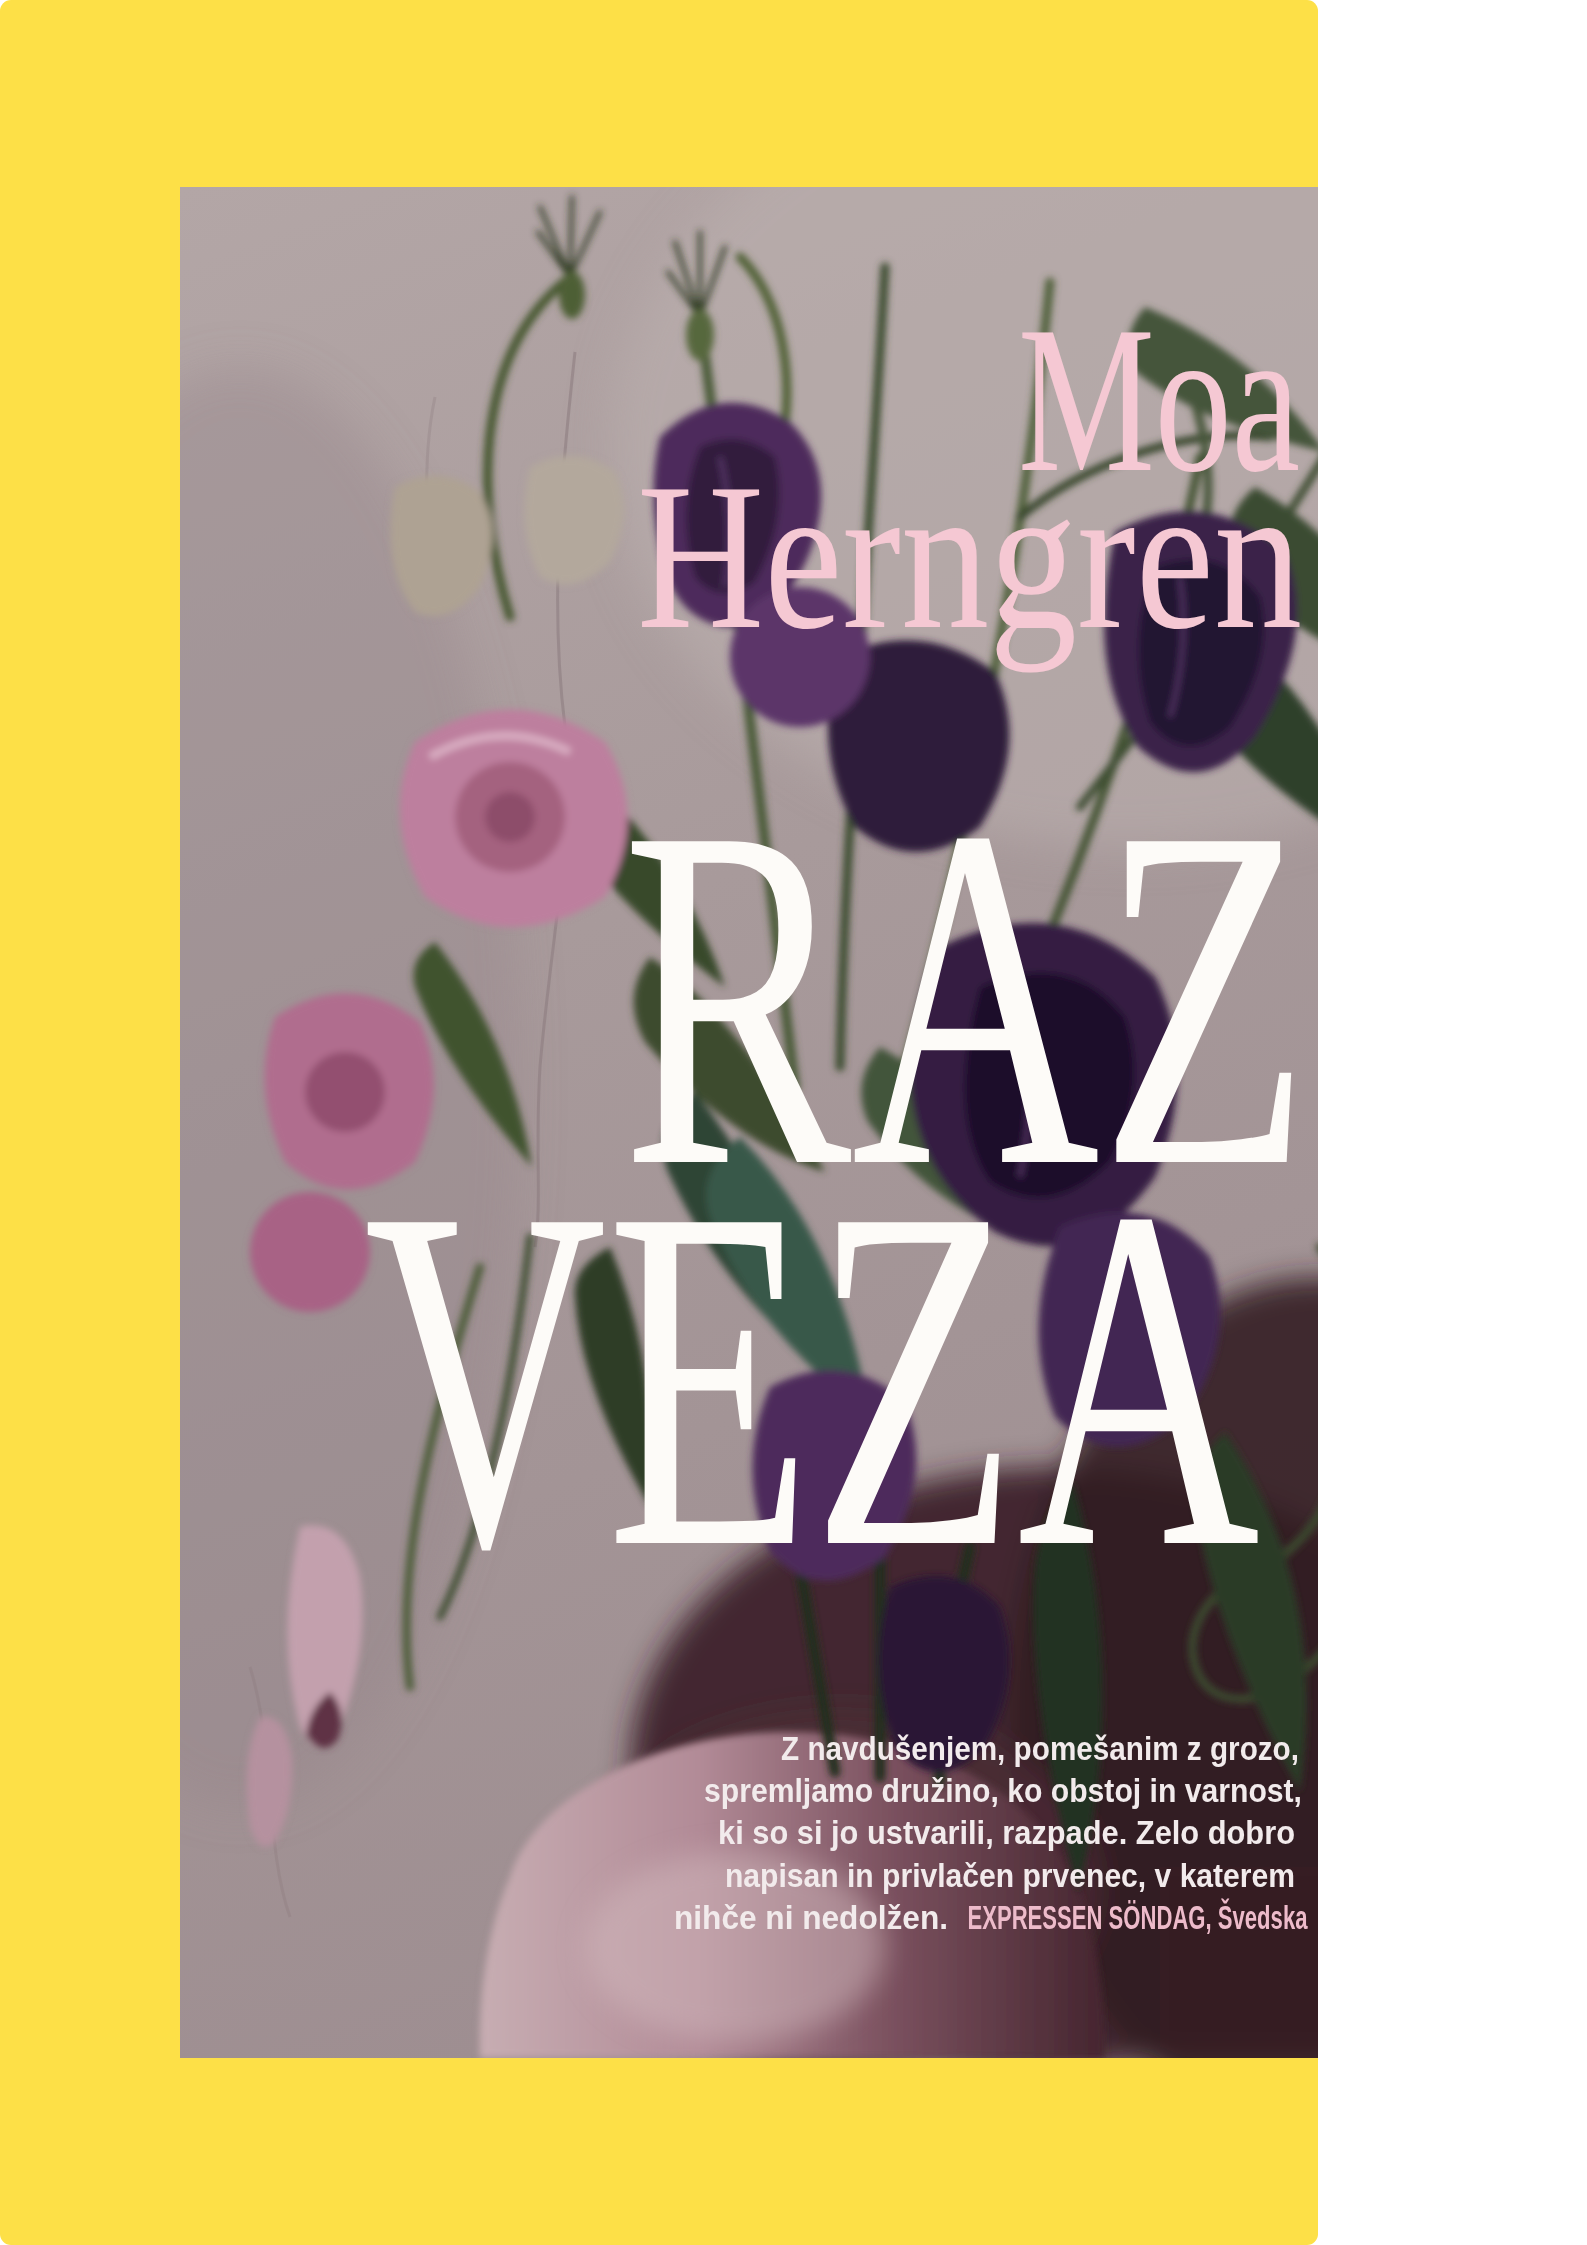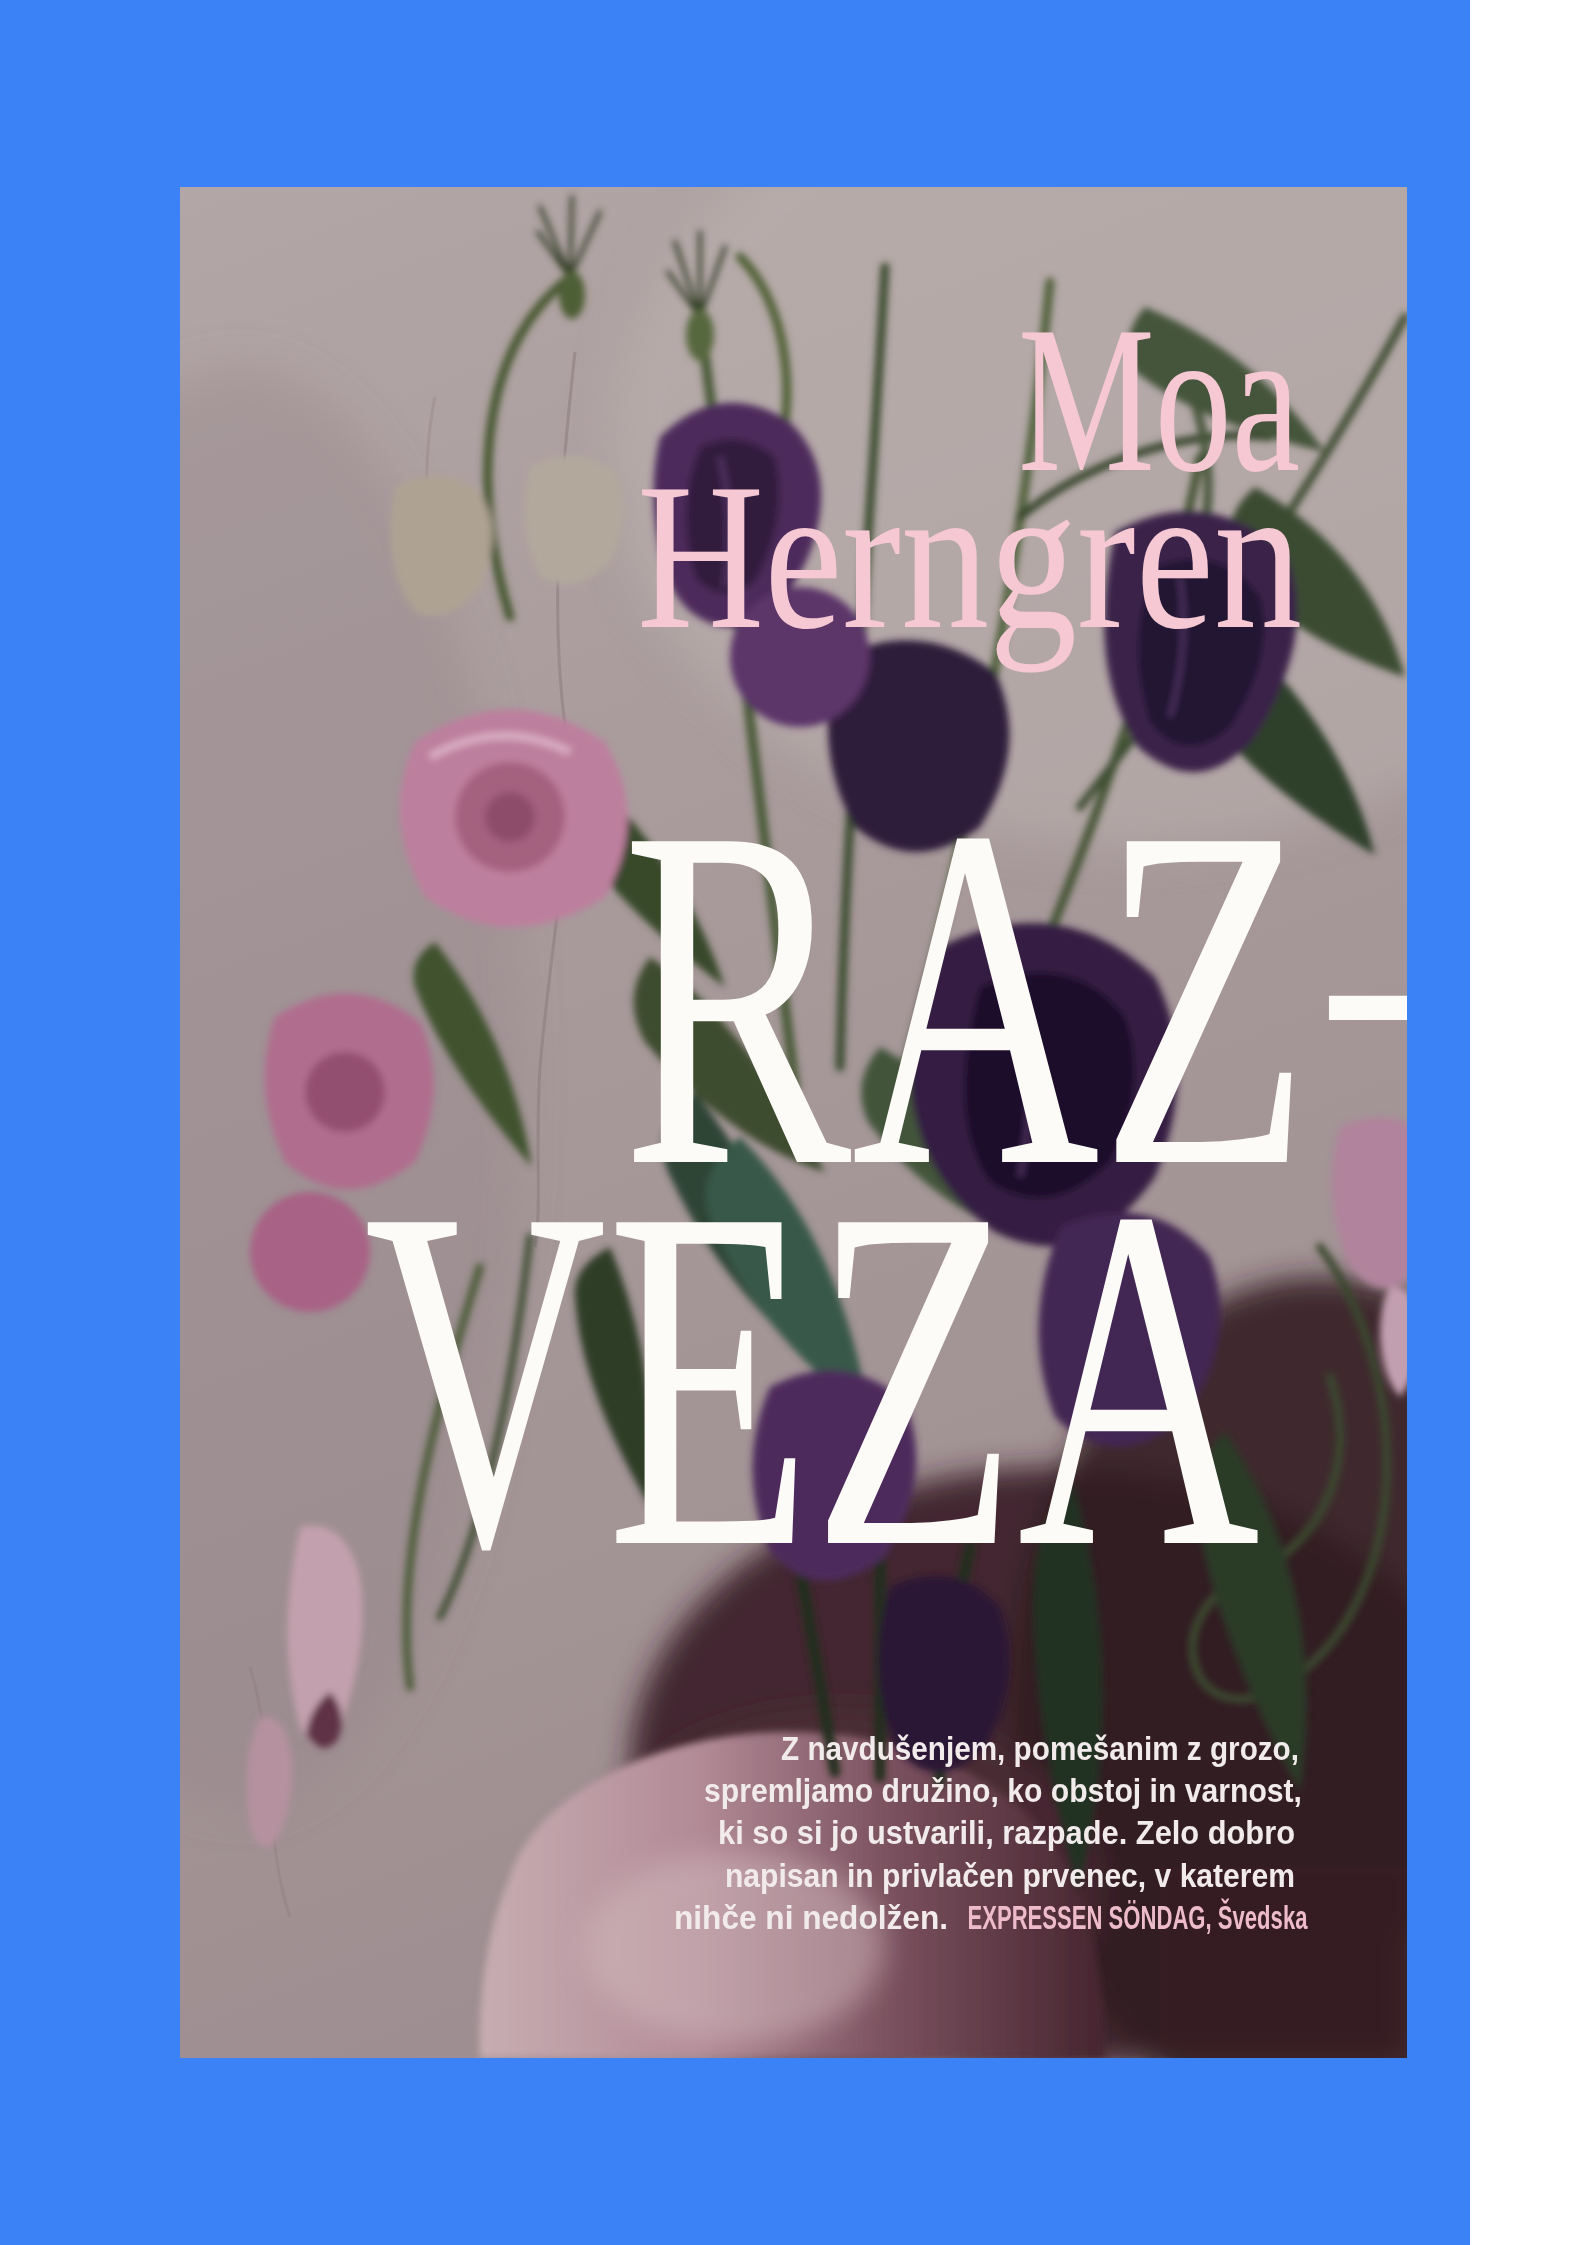--- a/index.html
+++ b/index.html
@@ -1,22 +1,23 @@
 <!DOCTYPE html>
 <html><head>
 <meta charset="utf-8">
 <style>
   html, body { margin: 0; padding: 0; background: #ffffff; }
   .page {
     position: relative;
-    width: 1470px;
+    width: 1318px;
     height: 2245px;
-    background: #3b82f6;
+    background: #fde047;
     overflow: hidden;
     font-family: "Liberation Sans", sans-serif;
+    border-radius: 11px;
   }
   .cover {
     position: absolute;
     left: 180px;
     top: 187px;
     width: 1227px;
     height: 1871px;
   }
   .cover svg { display: block; }
   text { -webkit-user-select: none; user-select: none; }

